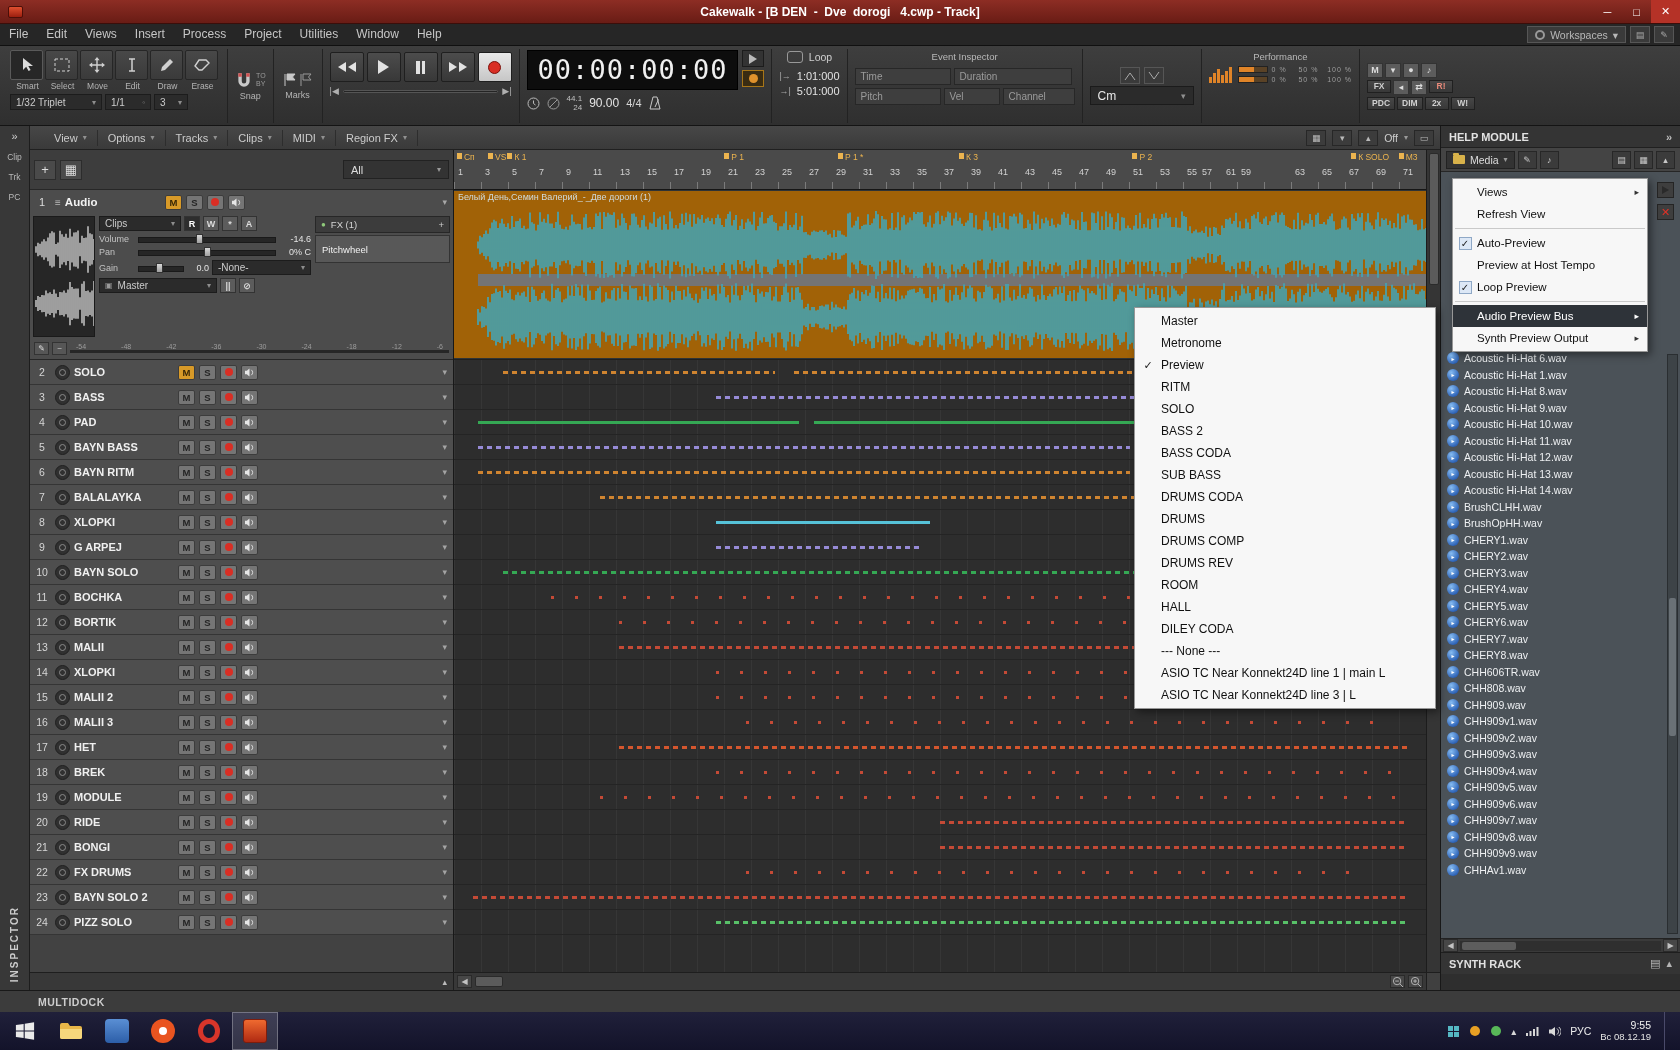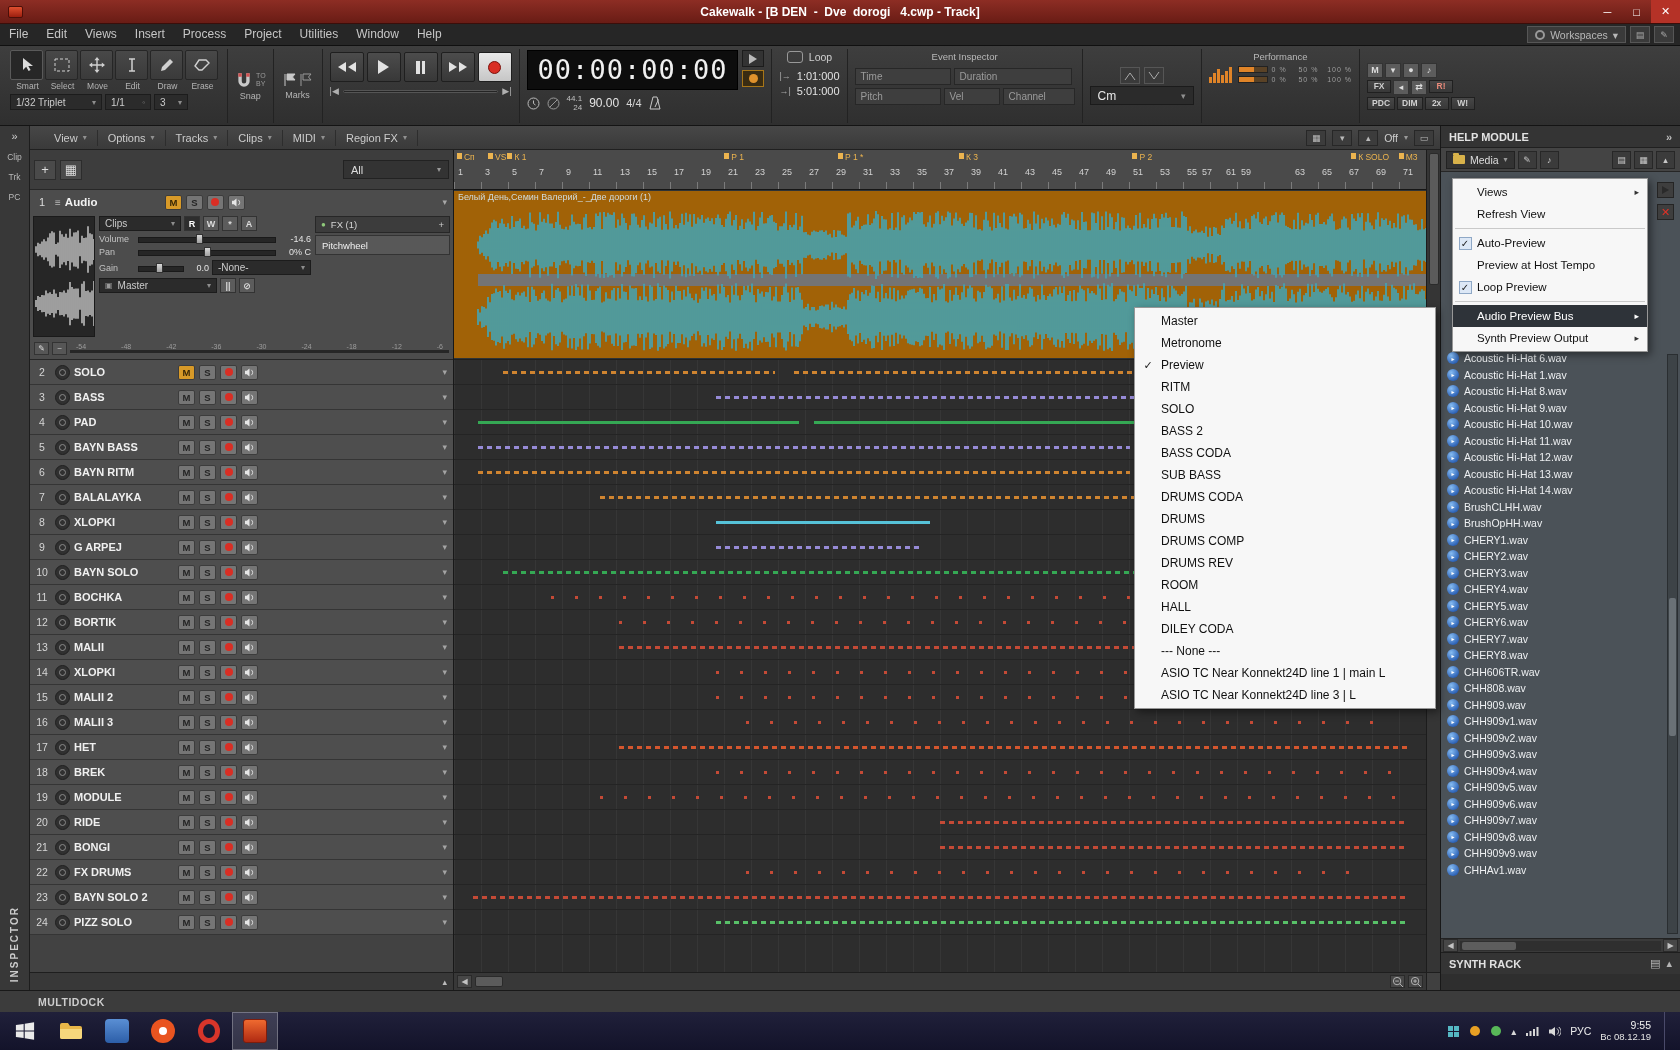--- a/index.html
+++ b/index.html
@@ -121,21 +121,21 @@
 .sq{width:16px;height:15px;background:#5c5c5c;border:1px solid #333;color:#dcdcdc;font-size:9px;font-weight:bold;display:flex;align-items:center;justify-content:center}
 .sq.on{background:#2e2e2e;color:#fff}
 .lab{font-size:9px;color:#c2c2c2;width:36px}
 .slider{flex:1;height:10px;position:relative}
 .slider:before{content:"";position:absolute;left:0;right:0;top:3px;height:4px;background:#262626;border:1px solid #1a1a1a}
 .sl-thumb{position:absolute;top:0;width:7px;height:10px;background:linear-gradient(#d8d8d8,#9f9f9f);border:1px solid #333}
 .val{width:32px;text-align:right;font-size:9px;color:#e4e4e4}
 .t1-fx{flex:1;margin-left:4px;display:flex;flex-direction:column}
 .fx-head{display:flex;align-items:center;gap:5px;background:#3c3c3c;border:1px solid #272727;height:17px;padding:0 5px;color:#d4d4d4;font-size:9.5px}
 .fx-head .plus{margin-left:auto;color:#cfcfcf}
-.fx-item{margin-top:2px;background:#585858;border:1px solid #333;height:20px;display:flex;align-items:center;padding:8px 6px;color:#f0f0f0;font-size:9.5px}
+.fx-item{margin-top:2px;background:#585858;border:1px solid #333;height:28px;display:flex;align-items:center;padding:8px 6px;color:#f0f0f0;font-size:9.5px}
 .t1-meter{display:flex;align-items:center;height:22px;padding:0 4px;gap:3px}
 .mbtn{width:15px;height:13px;background:#565656;border:1px solid #333;color:#ddd;font-size:8px;display:flex;align-items:center;justify-content:center}
 .meter-nums{flex:1;display:flex;justify-content:space-between;padding:0 6px;border-bottom:3px solid #262626}
 .meter-nums span{font-size:7px;color:#9d9d9d}
 
 .trk-row{height:25px;display:flex;align-items:center;gap:4px;padding:0 3px;background:#4e4e4e;border-bottom:1px solid #353535}
 .trk-num{width:18px;text-align:center;color:#d6d6d6;font-size:10.5px}
 .trk-icon{width:15px;height:15px;border-radius:50%;background:#303030;border:1px solid #202020;position:relative;flex:0 0 15px}
 .trk-icon:before{content:"";position:absolute;inset:3px;border-radius:50%;border:1px solid #8a8a8a}
 .trk-name{font-weight:bold;color:#f0f0f0;font-size:11px;width:100px;white-space:nowrap;overflow:hidden}

